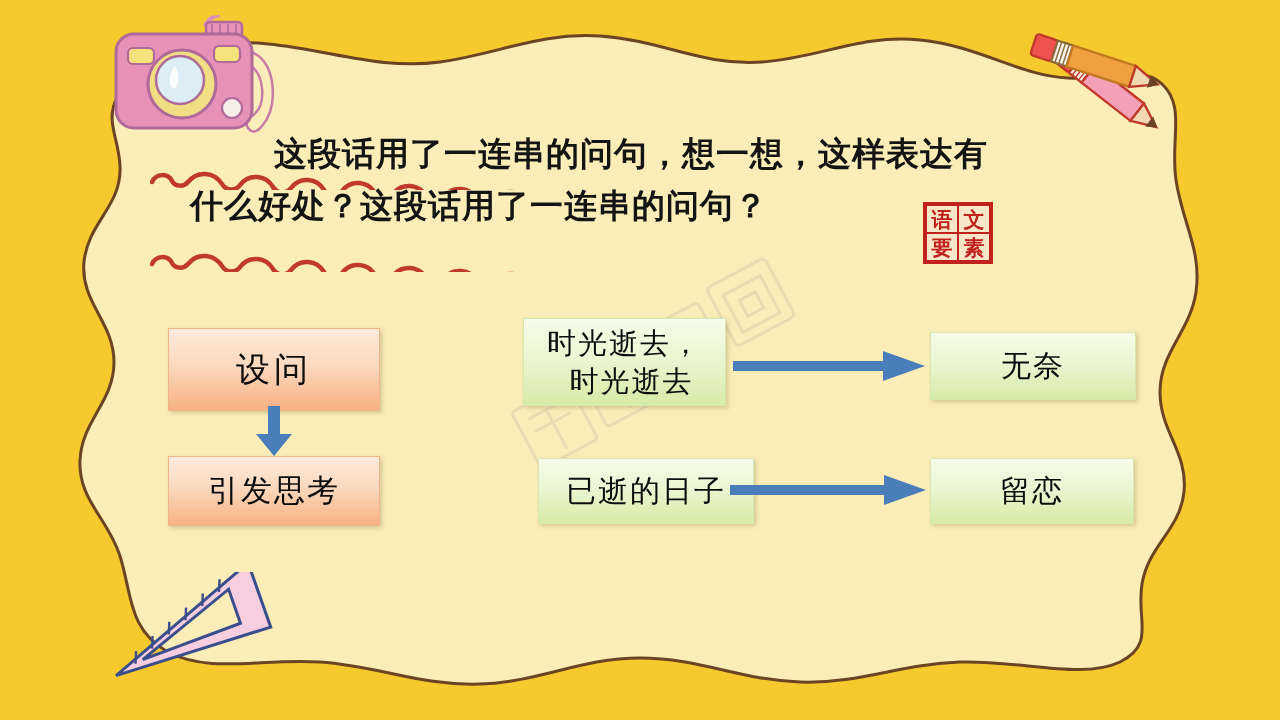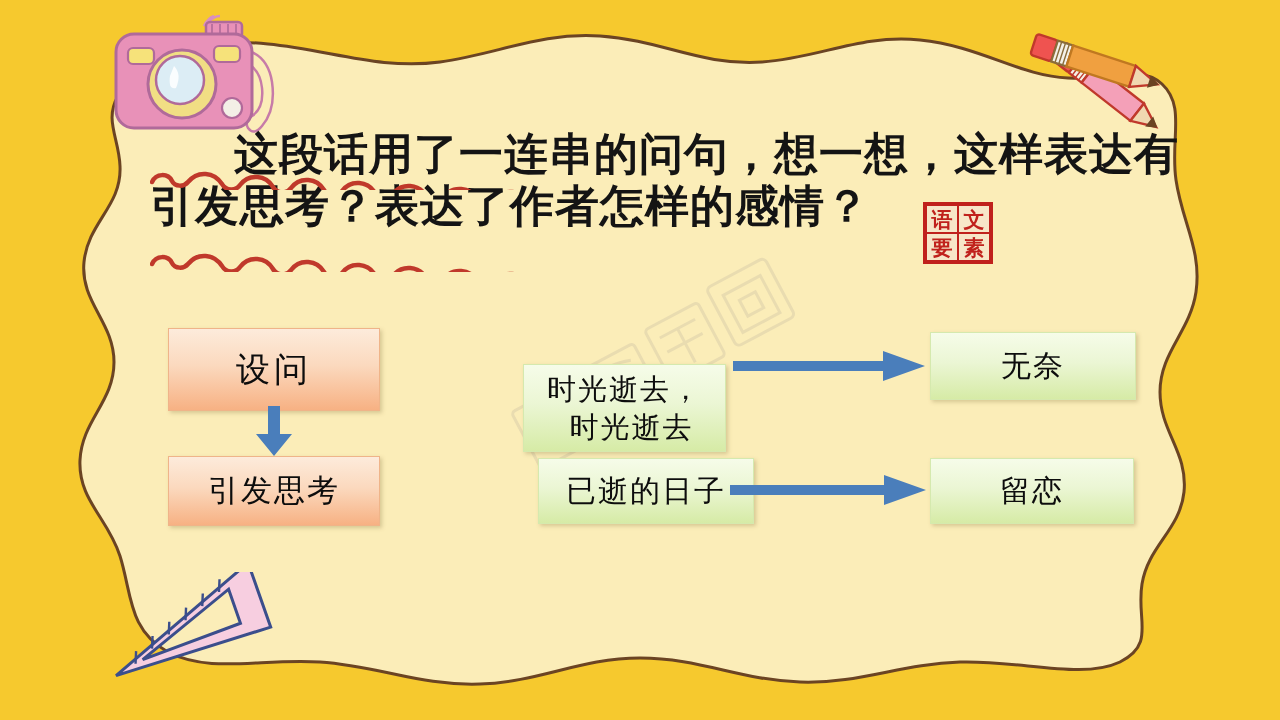--- a/index.html
+++ b/index.html
@@ -55,25 +55,26 @@
   .question-block {
     position: absolute;
     left: 150px;
     top: 128px;
     width: 940px;
   }
   .q-line {
     position: relative;
     font-family: "DejaVu Serif", "Liberation Serif", serif;
     font-weight: bold;
-    font-size: 44px;
+    font-size: 33px;
     line-height: 52px;
     color: #141414;
     letter-spacing: 1px;
     white-space: nowrap;
+    margin-left: 40px;
   }
   .q-line.indent { text-indent: 84px; }
   .wave {
     position: absolute;
     left: 0;
     width: 940px;
     height: 22px;
   }
   .wave svg { display:block; width:100%; height:100%; }
   .wave-1 { top: 40px; }
@@ -126,21 +127,21 @@
     letter-spacing: 4px;
   }
   .box-green {
     background: linear-gradient(to bottom, #F6FCE9 0%, #EBF6D4 45%, #D6EBA6 100%);
     border: 1px solid #D5E9AE;
     font-size: 30px;
     letter-spacing: 2px;
   }
   #box-shewen       { left: 168px; top: 328px; width: 212px; height: 83px; }
   #box-yinfasikao   { left: 168px; top: 456px; width: 212px; height: 70px; font-size: 31px; letter-spacing:2px;}
-  #box-shiguang     { left: 523px; top: 318px; width: 203px; height: 88px; margin-top: 46px; }
+  #box-shiguang     { left: 523px; top: 318px; width: 203px; height: 88px; }
   #box-yishi        { left: 538px; top: 458px; width: 216px; height: 66px; }
   #box-wunai        { left: 930px; top: 332px; width: 206px; height: 68px; }
   #box-liulian      { left: 930px; top: 458px; width: 204px; height: 66px; }
 
   .box-green .two-line {
     line-height: 38px;
     font-size: 29px;
   }
   .box-green .two-line .l2 { display:block; text-indent: 14px; }
 
@@ -245,21 +246,21 @@
       <g transform="rotate(-16 110 55)">
         <path d="M 14 78 L 172 6 L 176 74 Z
                  M 44 70 L 146 26 L 148 62 Z" fill="#F7CEE0" stroke="#3B4E8C" stroke-width="3" fill-rule="evenodd"></path>
         <path d="M 36 72 l 4 -12 M 56 62 l 4 -12 M 76 53 l 4 -12 M 96 44 l 4 -12 M 116 35 l 4 -12 M 136 26 l 4 -12" stroke="#3B4E8C" stroke-width="2.4"></path>
       </g>
     </svg>
   </div>
 
   <div class="question-block">
     <div class="q-line indent">这段话用了一连串的问句，想一想，这样表达有</div>
-    <div class="q-line">引发思考？表达了作者怎样的感情？</div>
+    <div class="q-line">什么好处？这段话用了一连串的问句？</div>
 
     <div class="wave wave-1">
       <svg viewBox="0 0 940 22" preserveAspectRatio="none" xmlns="http://www.w3.org/2000/svg">
         <path d="M 2 14
                  c 4 -9 16 -9 20 -1 c 3 6 12 6 16 1 c 10 -12 26 -10 34 2
                  c 4 7 14 7 18 1 c 9 -12 26 -10 33 2 c 4 7 14 7 18 1
                  c 9 -12 26 -10 33 2 c 4 7 14 7 18 1 c 9 -12 26 -10 33 2
                  c 4 7 14 7 18 1 c 9 -12 26 -10 33 2 c 4 7 14 7 18 1
                  c 9 -12 26 -10 33 2 c 4 7 14 7 18 1 c 9 -12 26 -10 33 2
                  c 4 7 14 7 18 1 c 9 -12 26 -10 33 2 c 4 7 14 7 18 1

